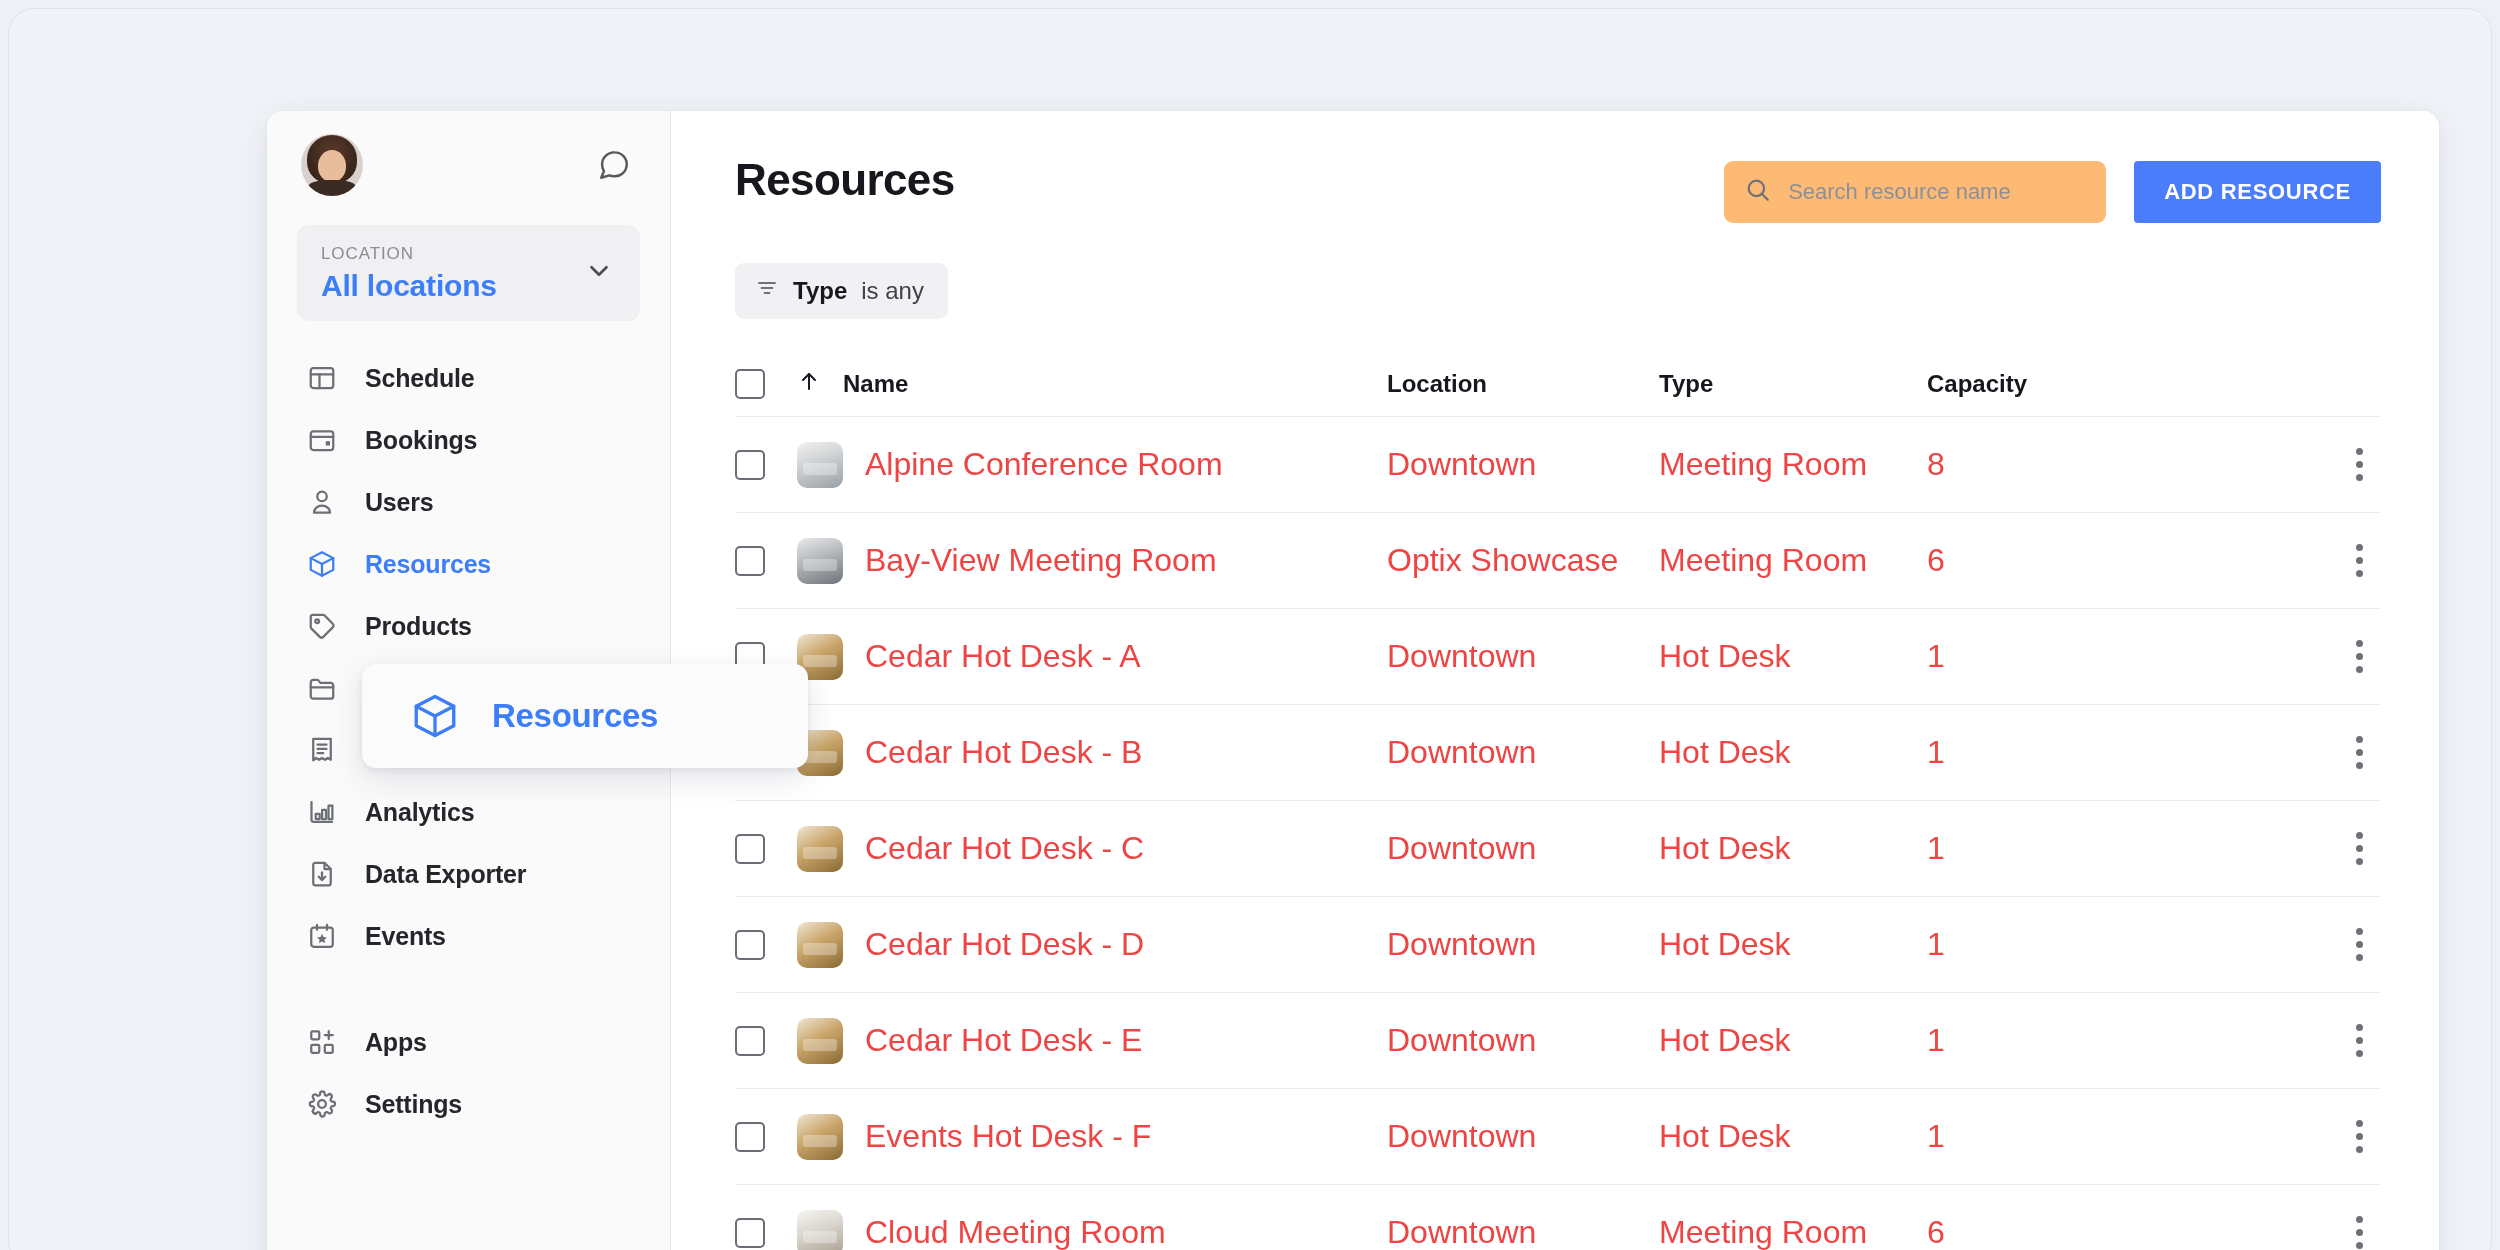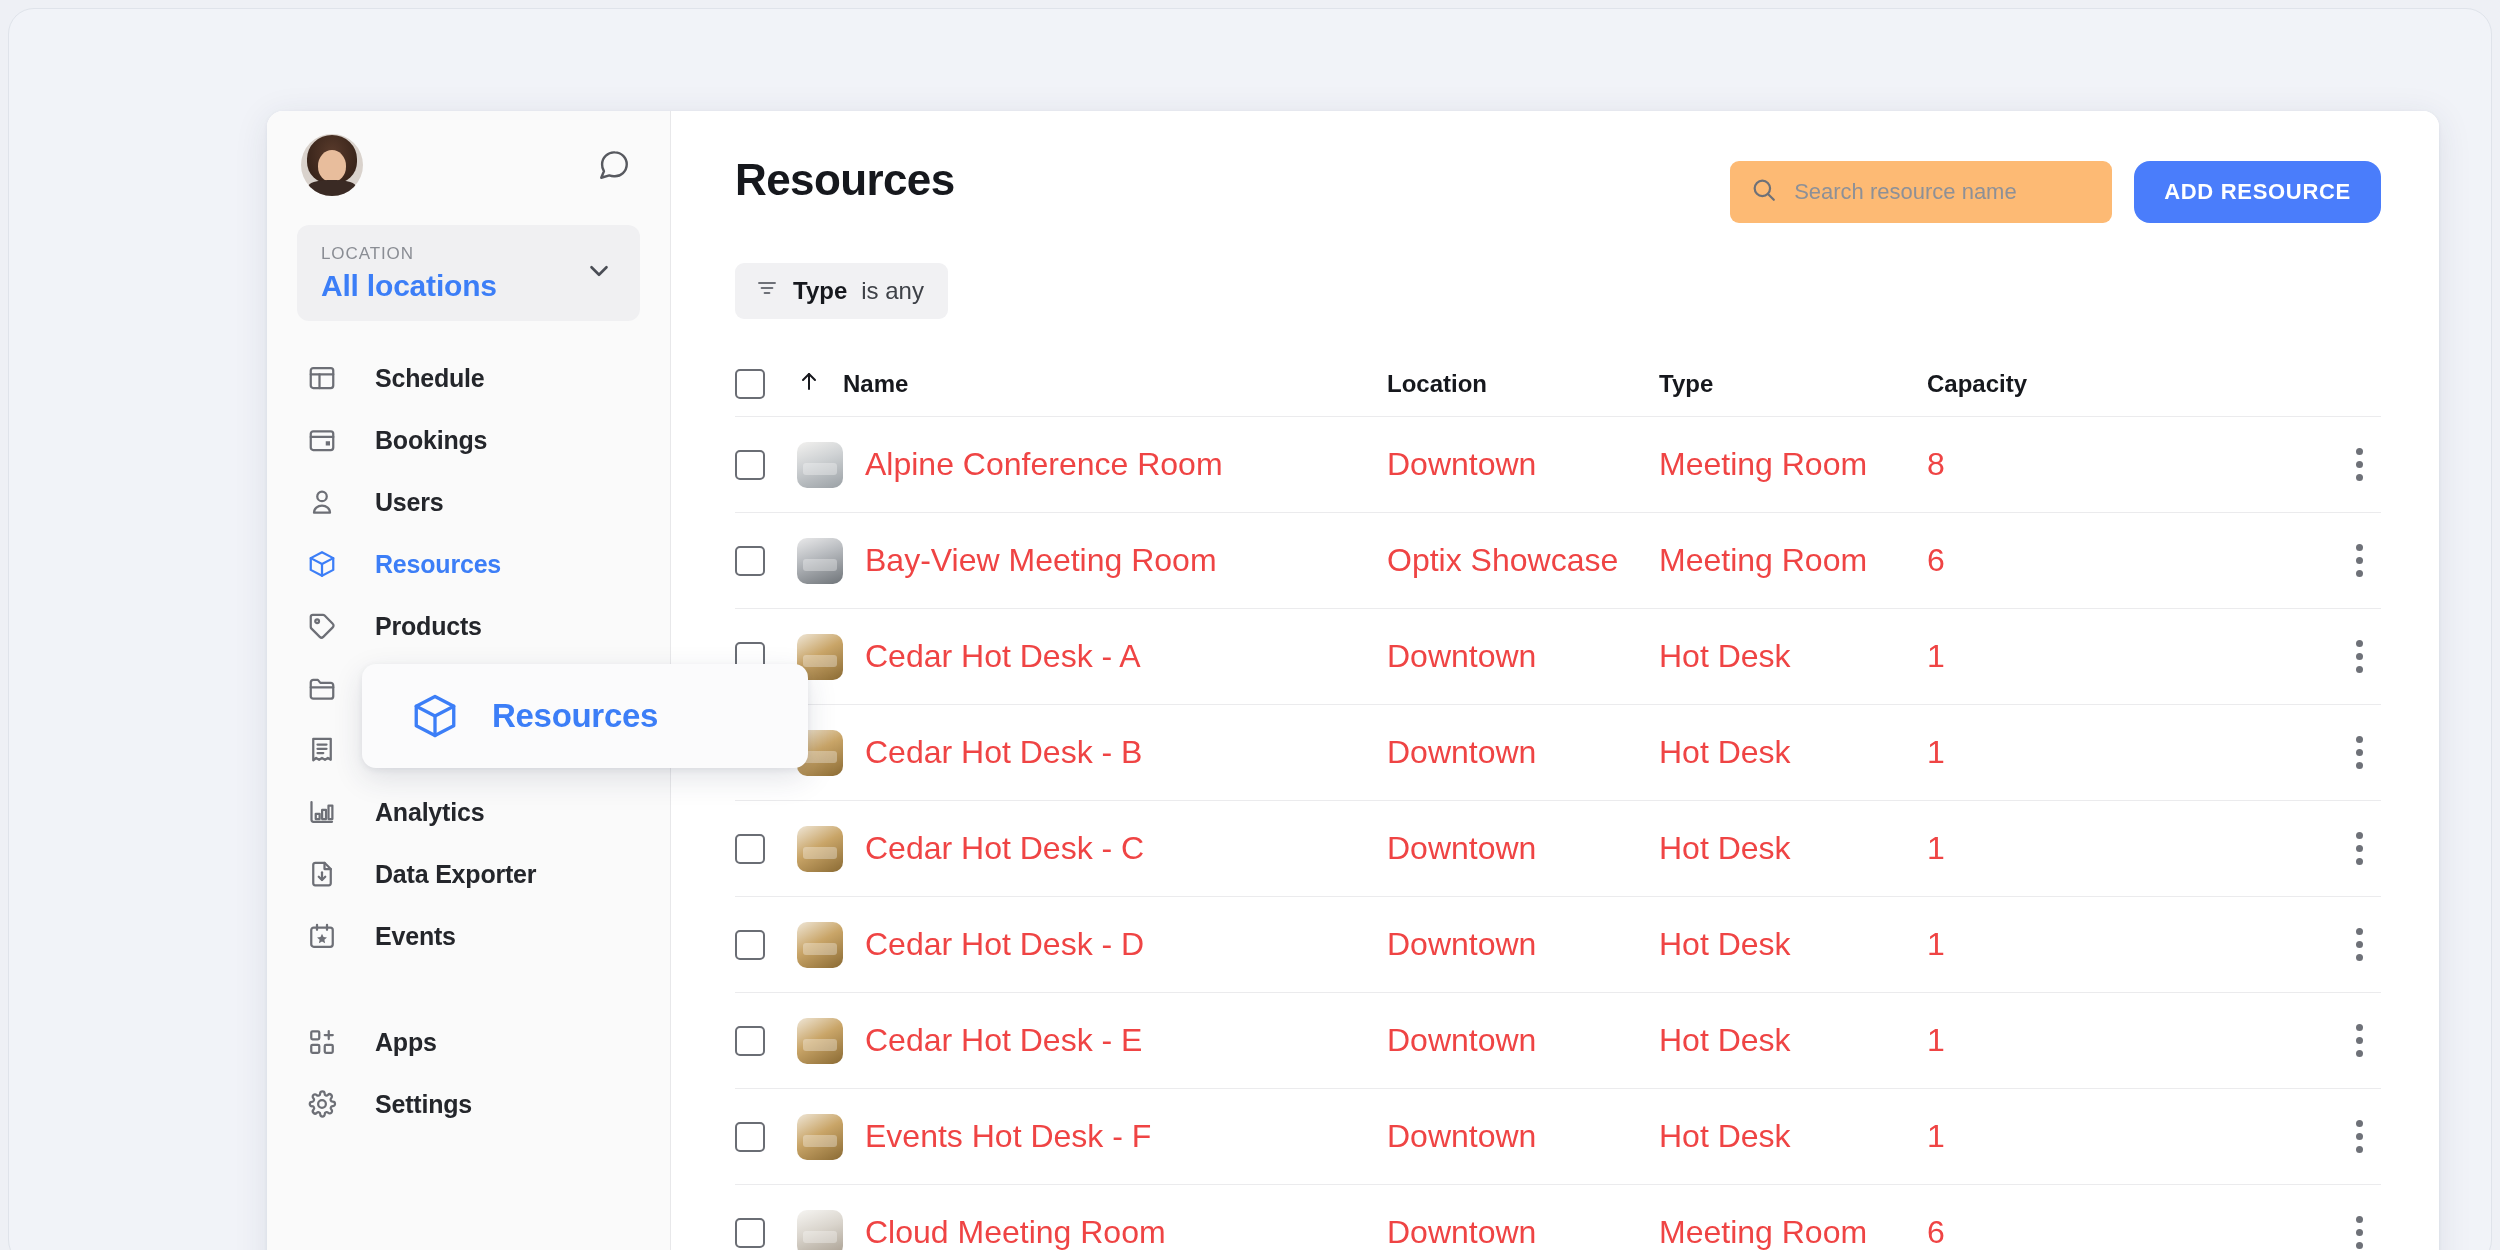--- a/index.html
+++ b/index.html
@@ -103,21 +103,21 @@
     padding-left:8px;
     cursor:pointer;
     position:relative;
   }
   .nav-ico{
     width:34px; height:34px; flex:0 0 34px;
     display:flex; align-items:center; justify-content:center;
     color:#6d6f76;
   }
   .nav-txt{
-    font-size:25px; font-weight:700; color:#24262b; letter-spacing:-.2px;margin-left:10px;
+    font-size:25px; font-weight:700; color:#24262b; letter-spacing:-.2px;
   }
   .nav-item.active .nav-ico{ color:#3c7ef7; }
   .nav-item.active .nav-txt{ color:#3c7ef7; }
 
   .nav-gap{ height:44px; }
 
   
   .main{ flex:1 1 auto; background:#fff; position:relative; }
   .main-head{
     display:flex; align-items:flex-start; justify-content:space-between;
@@ -129,23 +129,23 @@
     width:382px; height:62px; background:#fdba74; border-radius:9px;
     display:flex; align-items:center; gap:16px; padding:0 20px; cursor:text;
   }
   .search input{
     border:0; background:transparent; outline:none;
     font-family:inherit; font-size:22px; color:#43464d; width:100%;
   }
   .search input::placeholder{ color:#8d9097; }
   .btn-primary{
     height:62px; padding:0 30px; background:#4a7dfb; color:#fff;
-    border:0; border-radius:16px; cursor:pointer;
+    border:0; border-radius:4px; cursor:pointer;
     font-family:inherit; font-size:22px; font-weight:700; letter-spacing:.7px;
-    display:flex; align-items:center;
+    display:flex; align-items:center;margin-left:6px;
   }
 
   
   .filters{ padding:40px 0 0 64px; }
   .chip{
     display:inline-flex; align-items:center; gap:14px;
     height:56px; padding:0 24px 0 20px;
     background:#f1f1f3; border-radius:9px; cursor:pointer;
     font-size:24px; color:#35383e;
   }

